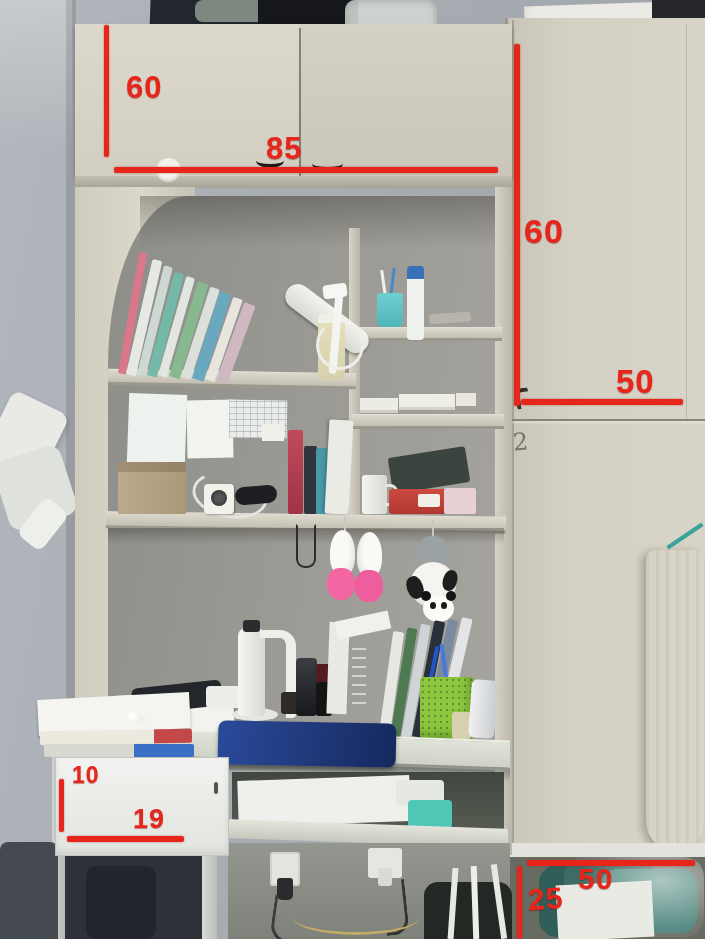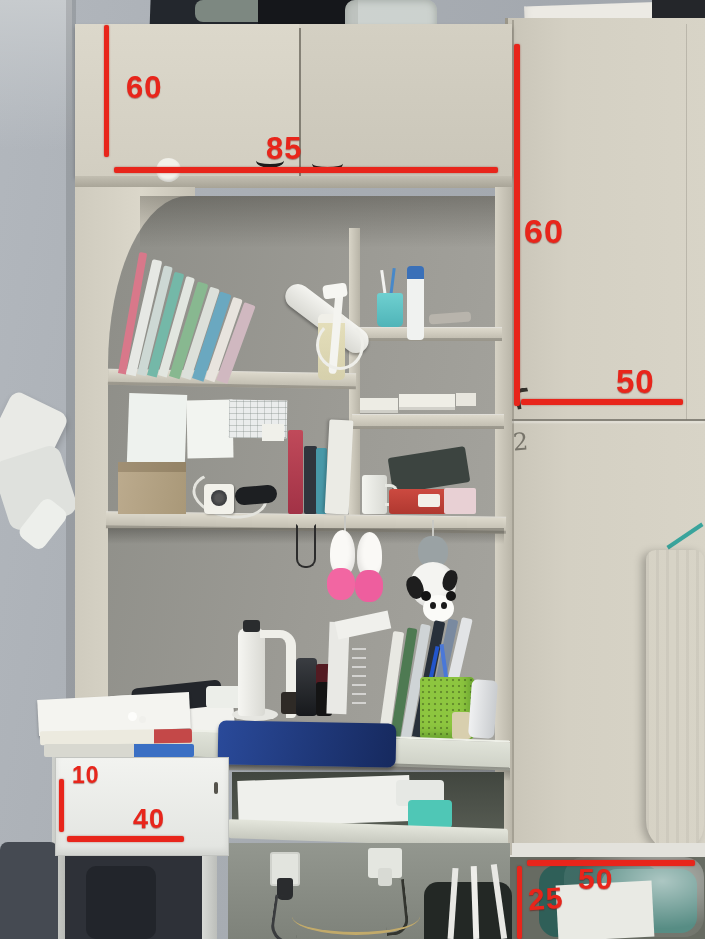--- a/index.html
+++ b/index.html
@@ -209,21 +209,21 @@
   <div class="abs dimline" style="left:514px;top:44px;width:6px;height:362px;"></div>
   <div class="abs dimlabel" style="left:524px;top:214px;font-size:34px;">60</div>
 
   <div class="abs dimline" style="left:521px;top:399px;width:162px;height:6px;"></div>
   <div class="abs dimlabel" style="left:616px;top:365px;font-size:33px;">50</div>
 
   <div class="abs dimline" style="left:59px;top:779px;width:5px;height:53px;"></div>
   <div class="abs dimlabel" style="left:72px;top:764px;font-size:23px;">10</div>
 
   <div class="abs dimline" style="left:67px;top:836px;width:117px;height:6px;"></div>
-  <div class="abs dimlabel" style="left:133px;top:806px;font-size:27px;">40</div>
+  <div class="abs dimlabel" style="left:133px;top:806px;font-size:27px;">19</div>
 
   <div class="abs dimline" style="left:527px;top:860px;width:168px;height:6px;"></div>
   <div class="abs dimlabel" style="left:578px;top:864px;font-size:30px;">50</div>
 
   <div class="abs dimline" style="left:517px;top:866px;width:5px;height:73px;"></div>
   <div class="abs dimlabel" style="left:528px;top:884px;font-size:30px;transform:rotate(-4deg);">25</div>
 
 </div>
 
 </body></html>

